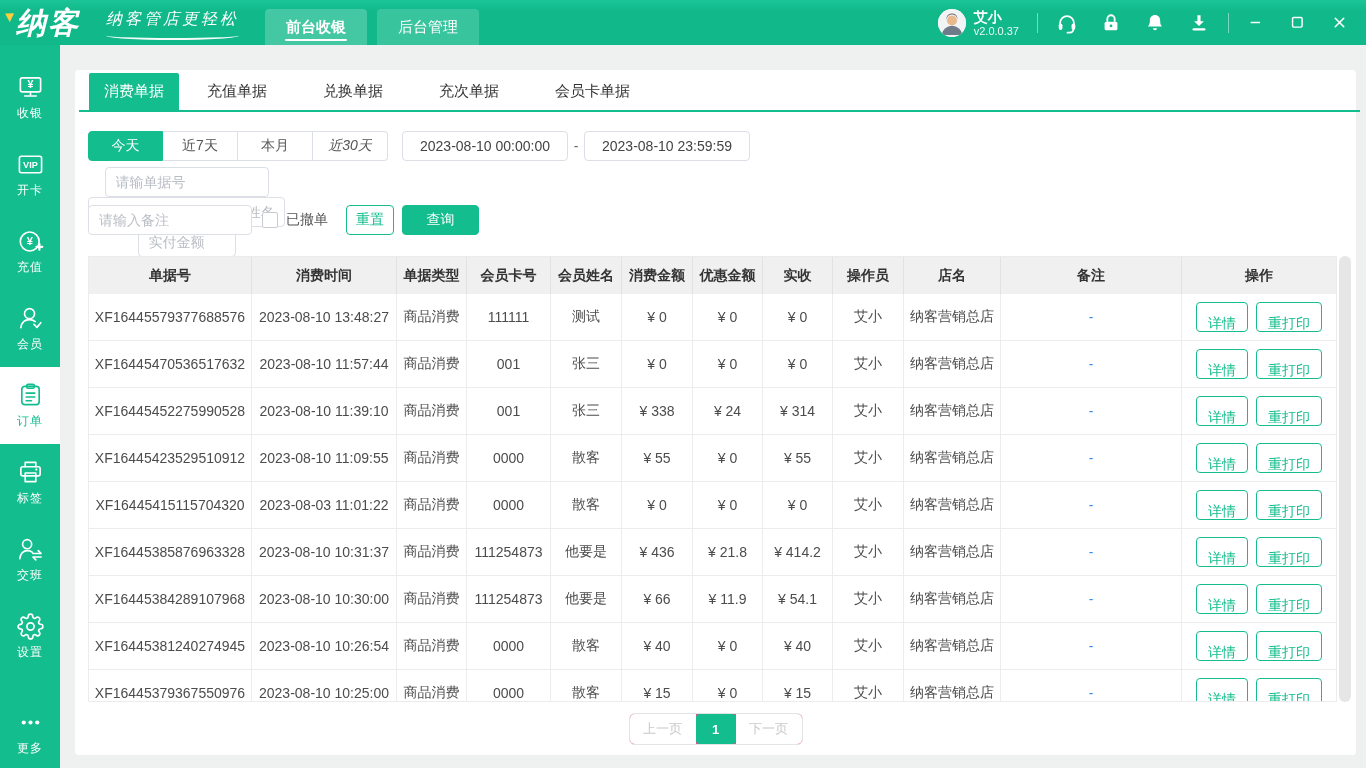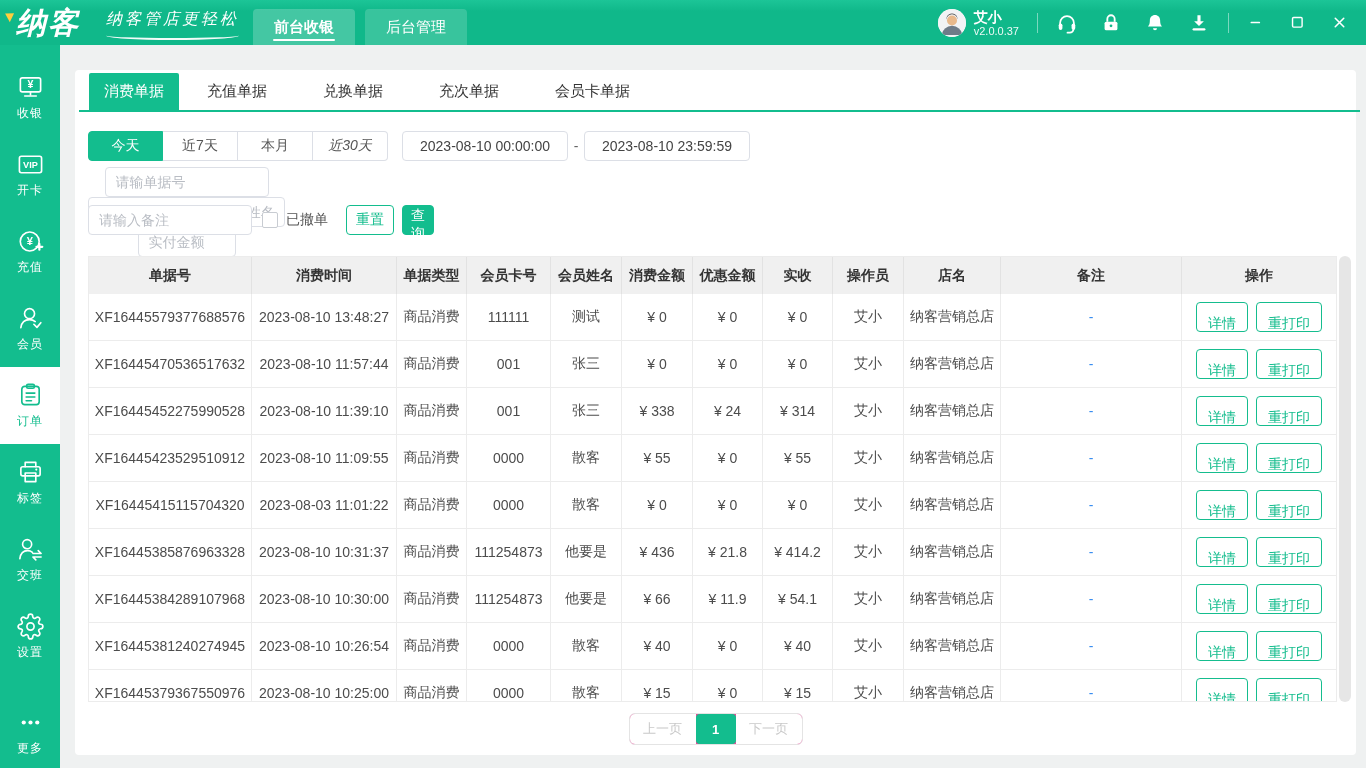--- a/index.html
+++ b/index.html
@@ -11,21 +11,21 @@
           background:linear-gradient(180deg,#1cc597 0%,#10b88a 25%,#10b88a 100%);
           display:flex;align-items:stretch;z-index:5;}
   .logo{display:flex;align-items:center;gap:26px;padding-left:16px;}
   .logo-text{font-size:30px;font-weight:bold;font-style:italic;color:#fff;letter-spacing:2px;position:relative;line-height:1;}
   .logo-text::before{content:"";position:absolute;left:-9px;top:3px;width:0;height:0;
           border-left:8px solid #ffce3d;border-top:4px solid transparent;border-bottom:6px solid transparent;
           transform:rotate(-28deg);}
   .slogan{color:#fff;font-size:16px;font-style:italic;letter-spacing:3px;padding-top:4px;}
   .slogan::after{content:"";display:block;height:7px;margin-top:1px;
           border-bottom:2px solid rgba(255,255,255,.95);border-radius:50%;}
-  .top-tabs{display:flex;gap:10px;margin-left:14px;align-self:flex-end;}
+  .top-tabs{display:flex;gap:10px;margin-left:26px;align-self:flex-end;}
   .top-tab{height:36px;padding:0 21px;display:flex;align-items:center;background:rgba(255,255,255,.17);
           color:#fff;font-size:15px;border-radius:4px 4px 0 0;cursor:pointer;position:relative;}
   .top-tab.active{font-weight:bold;background:rgba(255,255,255,.22);}
   .top-tab.active::after{content:"";position:absolute;left:50%;transform:translateX(-50%);bottom:4px;
           width:62px;height:2px;background:#fff;border-radius:1px;}
   .top-right{margin-left:auto;display:flex;align-items:center;padding-right:18px;}
   .user{display:flex;align-items:center;gap:8px;cursor:pointer;}
   .avatar{width:28px;height:28px;border-radius:50%;overflow:hidden;background:#fff;flex:none;}
   .avatar svg{display:block;width:28px;height:28px;}
   .u-name{font-size:14px;color:#fff;font-weight:bold;line-height:16px;}
@@ -80,21 +80,21 @@
   .sel-text.has-val{color:#333;}
   .caret{width:0;height:0;border-left:5px solid transparent;border-right:5px solid transparent;
        border-top:6px solid #c6cad1;margin-left:8px;}
 
   .checkbox{width:16px;height:16px;box-sizing:border-box;border:1px solid #c8ccd2;border-radius:2px;
        background:#fff;cursor:pointer;flex:none;}
   .cb-label{font-size:14px;color:#555;margin-left:8px;}
 
   .btn{height:30px;border-radius:4px;font-size:14px;cursor:pointer;font-family:inherit;}
   .btn-outline{background:#fff;border:1px solid #13bd8e;color:#13bd8e;width:48px;}
-  .btn-fill{background:#13bd8e;border:1px solid #13bd8e;color:#fff;width:32px;}
+  .btn-fill{background:#13bd8e;border:1px solid #13bd8e;color:#fff;width:77px;}
 
   
   .table{position:absolute;left:13px;top:186px;width:1249px;box-sizing:border-box;
         border:1px solid #ececec;--cols:163px 145px 70px 84px 71px 71px 70px 70px 71px 97px 181px 1fr;}
   .thead{display:grid;grid-template-columns:var(--cols);background:#f0f0f0;height:37px;}
   .th{display:flex;align-items:center;justify-content:center;font-size:14px;font-weight:bold;color:#333;
         border-right:1px solid #e2e2e2;}
   .th:last-child{border-right:none;}
   .tbody{height:407px;overflow:hidden;background:#fff;}
   .tr{display:grid;grid-template-columns:var(--cols);height:47px;box-sizing:border-box;border-bottom:1px solid #ececec;}

